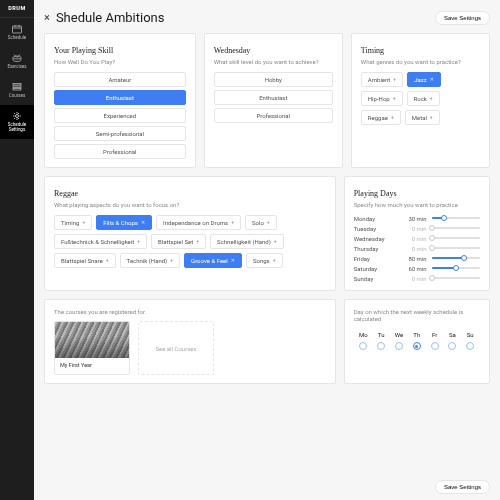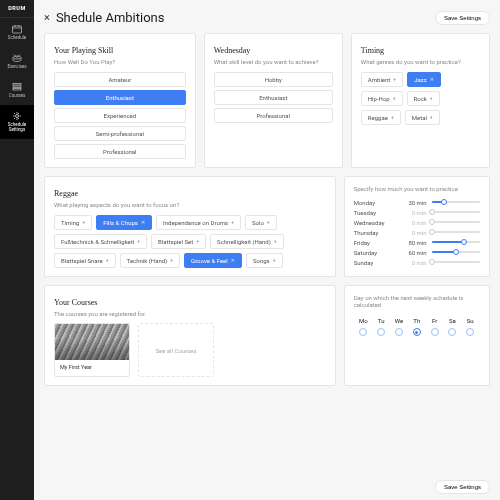--- a/index.html
+++ b/index.html
@@ -379,20 +379,21 @@
               <span class="x">✕</span>
             </span>
             <span class="chip">
               <span>Songs</span>
               <span class="plus">+</span>
             </span>
           </div>
       </div>
 
       <div class="card wp">
+        <h2>Playing Days</h2>
         <p class="sub">Specify how much you want to practice</p>
         <div class="days" id="days-list">
             <div class="day-row">
               <span class="day-name">Monday</span>
               <span class="day-val">30 min</span>
               <div class="slider">
                 <div class="track">
                   <div class="fill" style="width: 25%;"></div>
                   <div class="knob" style="left: 25%;"></div>
                 </div>
@@ -457,21 +458,20 @@
                   <div class="knob off" style="left: 0%;"></div>
                 </div>
               </div>
             </div>
           </div>
       </div>
     </div>
 
     <div class="row">
       <div class="card wf">
-        <h2>Your Courses</h2>
         <p class="sub">The courses you are registered for.</p>
         <div class="course-row">
           <div class="course">
             <div class="course-img"></div>
             <div class="course-title">My First Year</div>
           </div>
           <div class="course ghost">
             <span>See all Courses</span>
           </div>
         </div>

